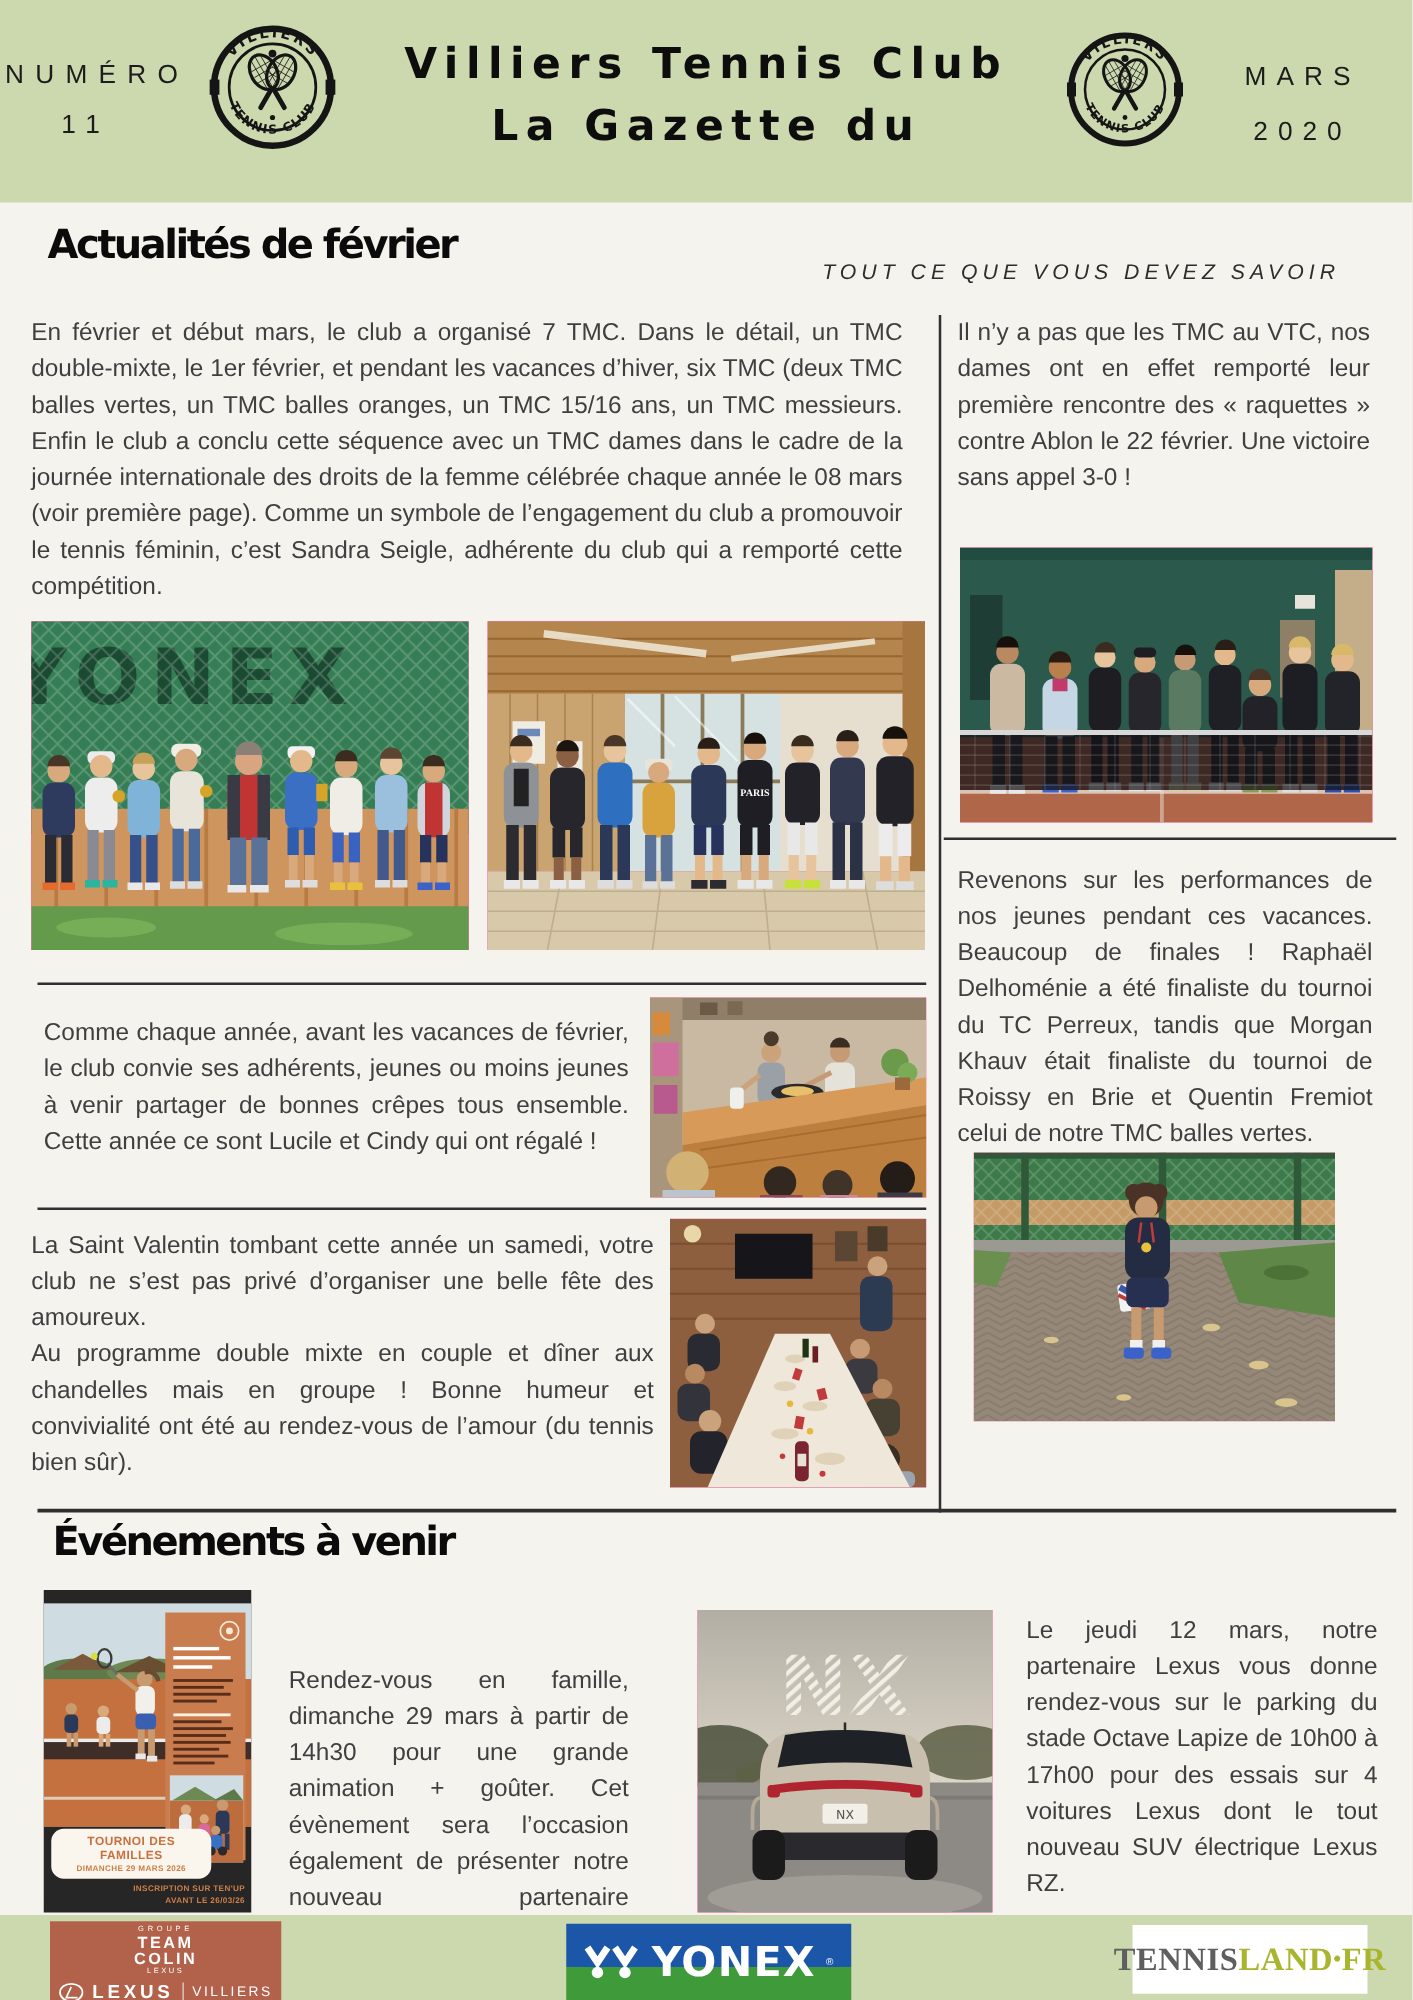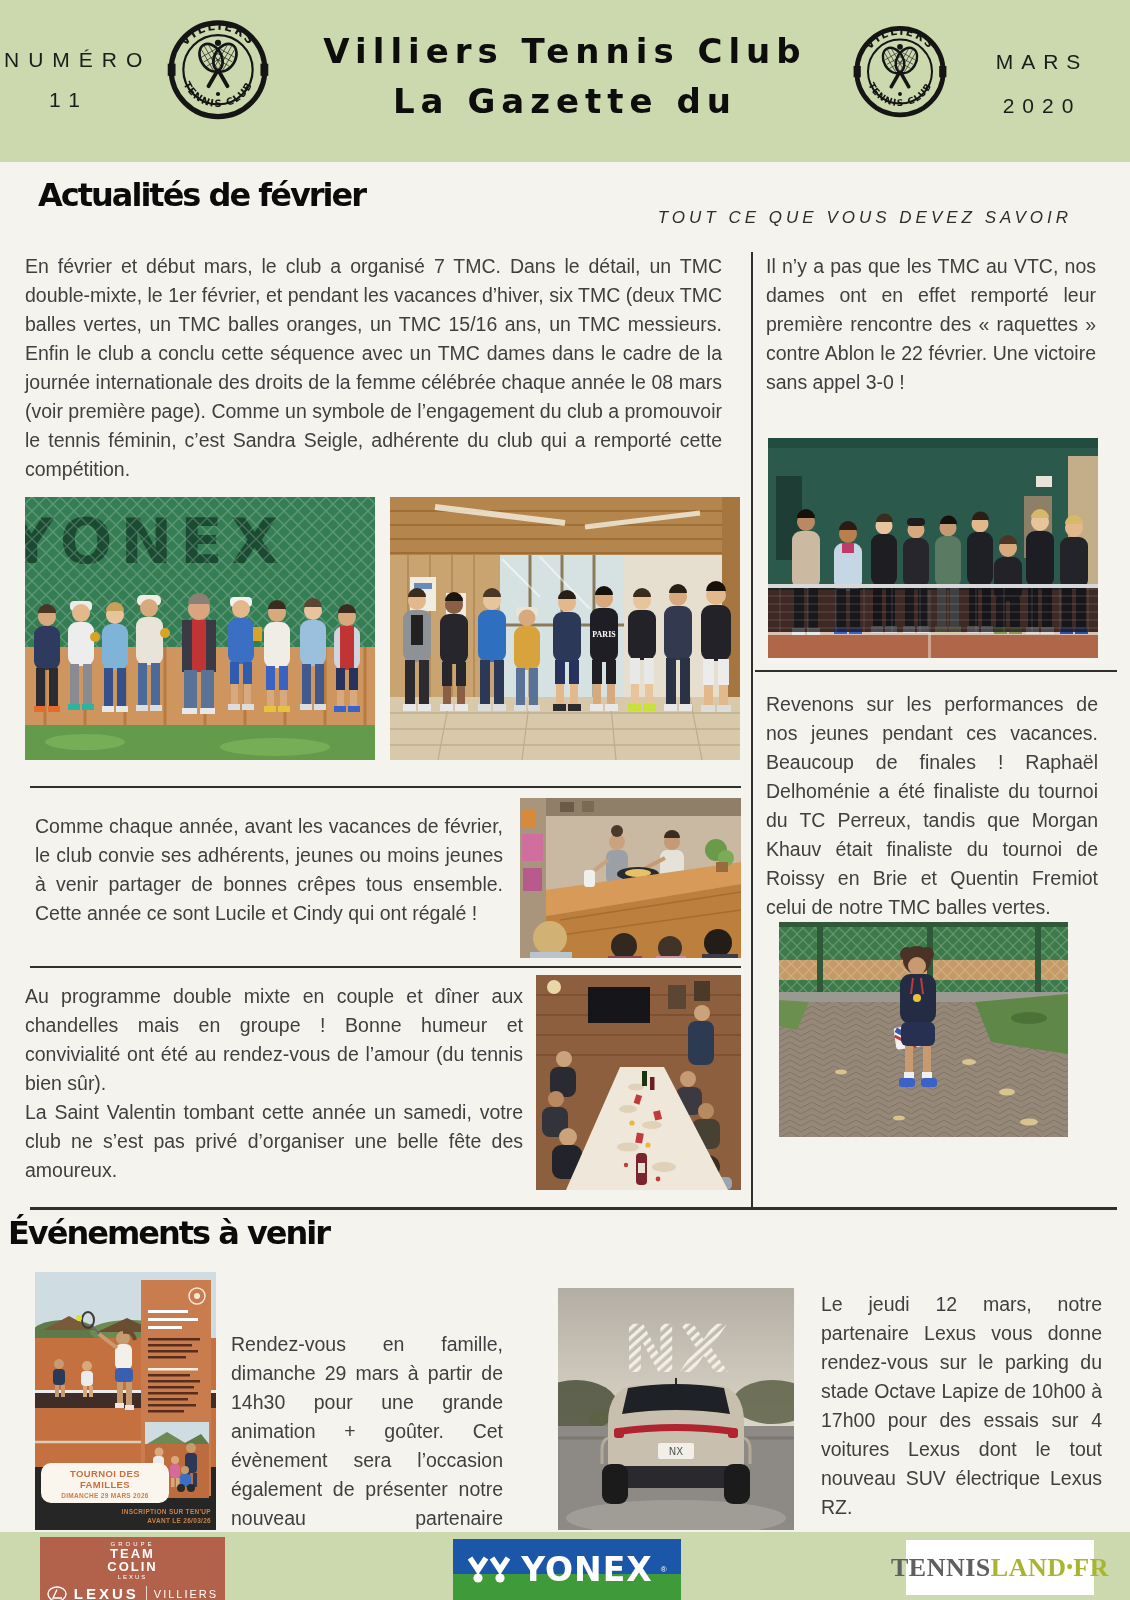--- a/index.html
+++ b/index.html
@@ -382,22 +382,22 @@
       <circle cx="150" cy="150" r="12" fill="#403328"></circle>
       <rect x="136" y="158" width="30" height="4" fill="#c78a9e"></rect>
       <circle cx="198" cy="145" r="14" fill="#241c16"></circle>
       <rect x="182" y="156" width="36" height="6" fill="#3c3c44"></rect>
     </svg>
   </div>
 
   <div class="abs rule" style="left:30px;top:966px;width:711px;height:2px;"></div>
 
   <div class="abs body-text" style="left:25px;top:982px;width:498px;">
+    <div>La Saint Valentin tombant cette année un samedi, votre club ne s’est pas privé d’organiser une belle fête des amoureux.</div>
     <div>Au programme double mixte en couple et dîner aux chandelles mais en groupe ! Bonne humeur et convivialité ont été au rendez-vous de l’amour (du tennis bien sûr).</div>
-    <div>La Saint Valentin tombant cette année un samedi, votre club ne s’est pas privé d’organiser une belle fête des amoureux.</div>
   </div>
 
   <div class="abs photo" style="left:536px;top:975px;width:205px;height:215px;">
     <svg viewBox="0 0 205 215">
       <rect width="205" height="215" fill="#8e5f3e"></rect>
       <path d="M0 20 H205 M0 40 H205 M0 60 H205 M0 80 H205" stroke="#7a4e30" stroke-width="1.5"></path>
       <rect x="52" y="12" width="62" height="36" fill="#15151a"></rect>
       <rect x="132" y="10" width="18" height="24" fill="#5a4632"></rect>
       <rect x="158" y="6" width="16" height="20" fill="#4a3a2a"></rect>
       <circle cx="18" cy="12" r="7" fill="#e8d8a8"></circle>
@@ -602,23 +602,23 @@
         <rect x="125" y="150" width="10" height="7" fill="#f0f0f0"></rect>
         <rect x="143" y="150" width="10" height="7" fill="#f0f0f0"></rect>
         <rect x="120" y="156" width="16" height="9" rx="3" fill="#3a62c8"></rect>
         <rect x="142" y="156" width="16" height="9" rx="3" fill="#3a62c8"></rect>
       </g>
     </svg>
   </div>
 
   <div class="abs rule" style="left:30px;top:1207px;width:1087px;height:2.5px;"></div>
 
-  <div class="abs h1" style="left:8px;top:1216px;">Événements à venir</div>
-
-  <div class="abs photo" style="left:35px;top:1272px;width:181px;height:258px;background:#262626;">
+  <div class="abs h1" style="left:42px;top:1216px;">Événements à venir</div>
+
+  <div class="abs photo" style="left:35px;top:1272px;width:166px;height:258px;background:#262626;">
     <svg viewBox="0 0 181 258" style="position:absolute;left:0;top:0;">
       <rect width="181" height="195" fill="#cfdde2"></rect>
       <ellipse cx="30" cy="62" rx="34" ry="14" fill="#5f7a4a"></ellipse>
       <ellipse cx="95" cy="60" rx="40" ry="12" fill="#6d8a54"></ellipse>
       <polygon points="8,58 34,44 60,58" fill="#7a5a3a"></polygon>
       <polygon points="62,60 92,46 122,60" fill="#6a4e32"></polygon>
       <rect y="66" width="181" height="129" fill="#c4713f"></rect>
       <rect y="120" width="181" height="16" fill="rgba(30,30,34,0.8)"></rect>
       <rect y="118" width="181" height="3" fill="#ececec"></rect>
       <path d="M0 170 H110" stroke="#e8e2d8" stroke-width="2.5" opacity="0.8"></path>

